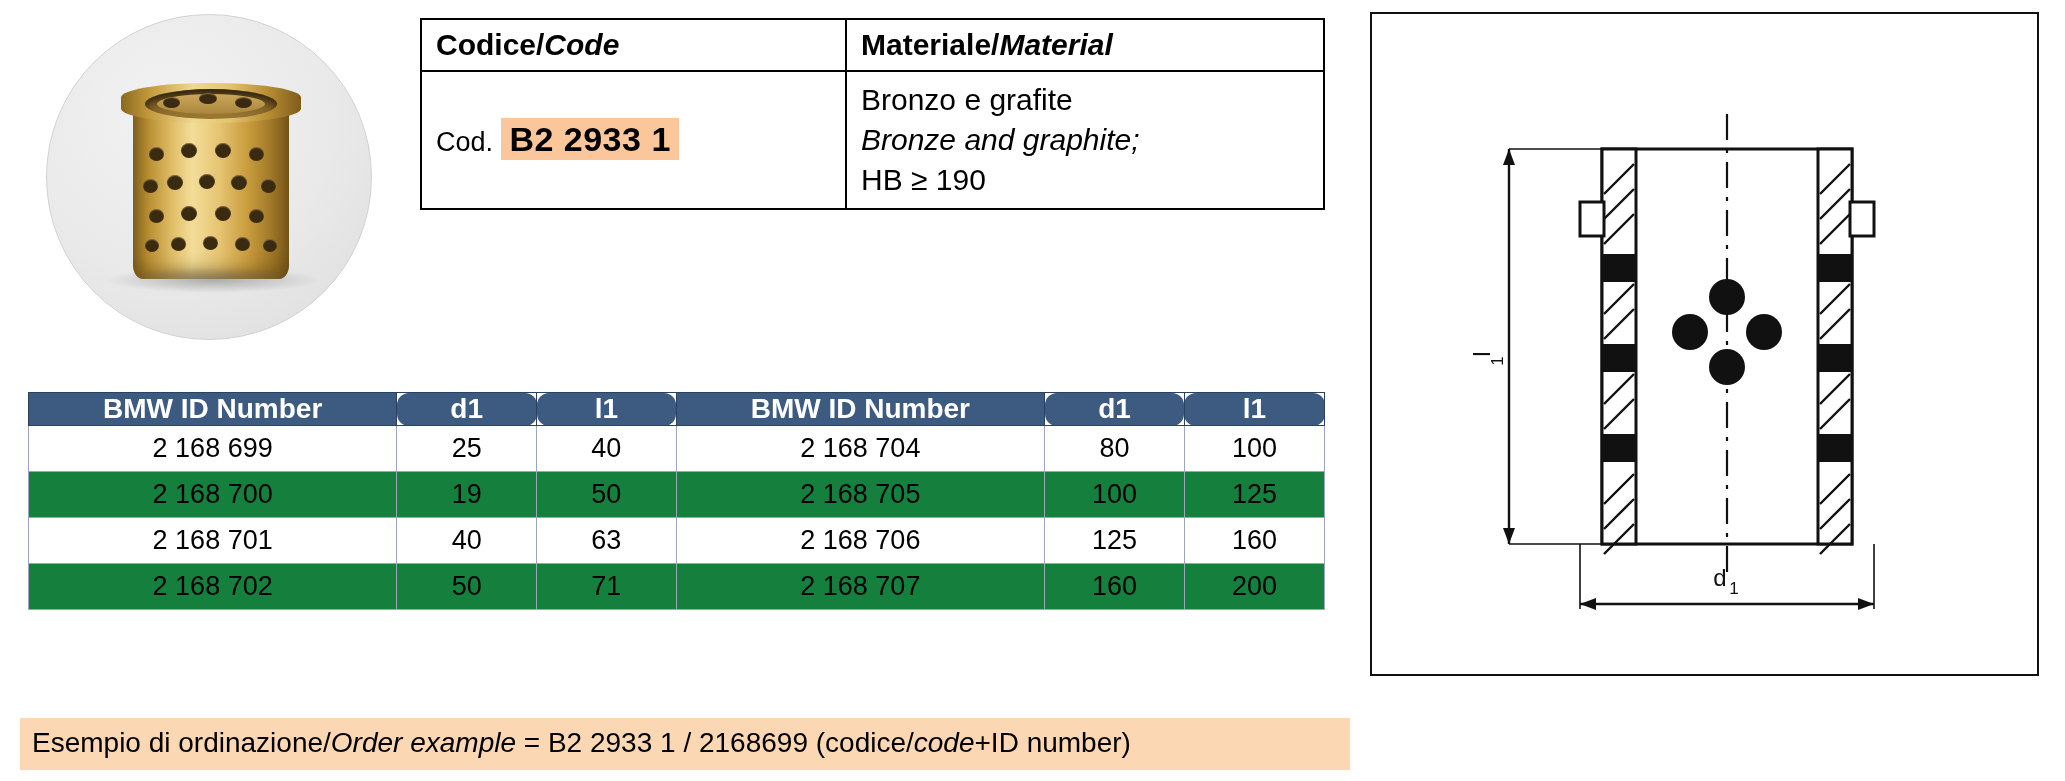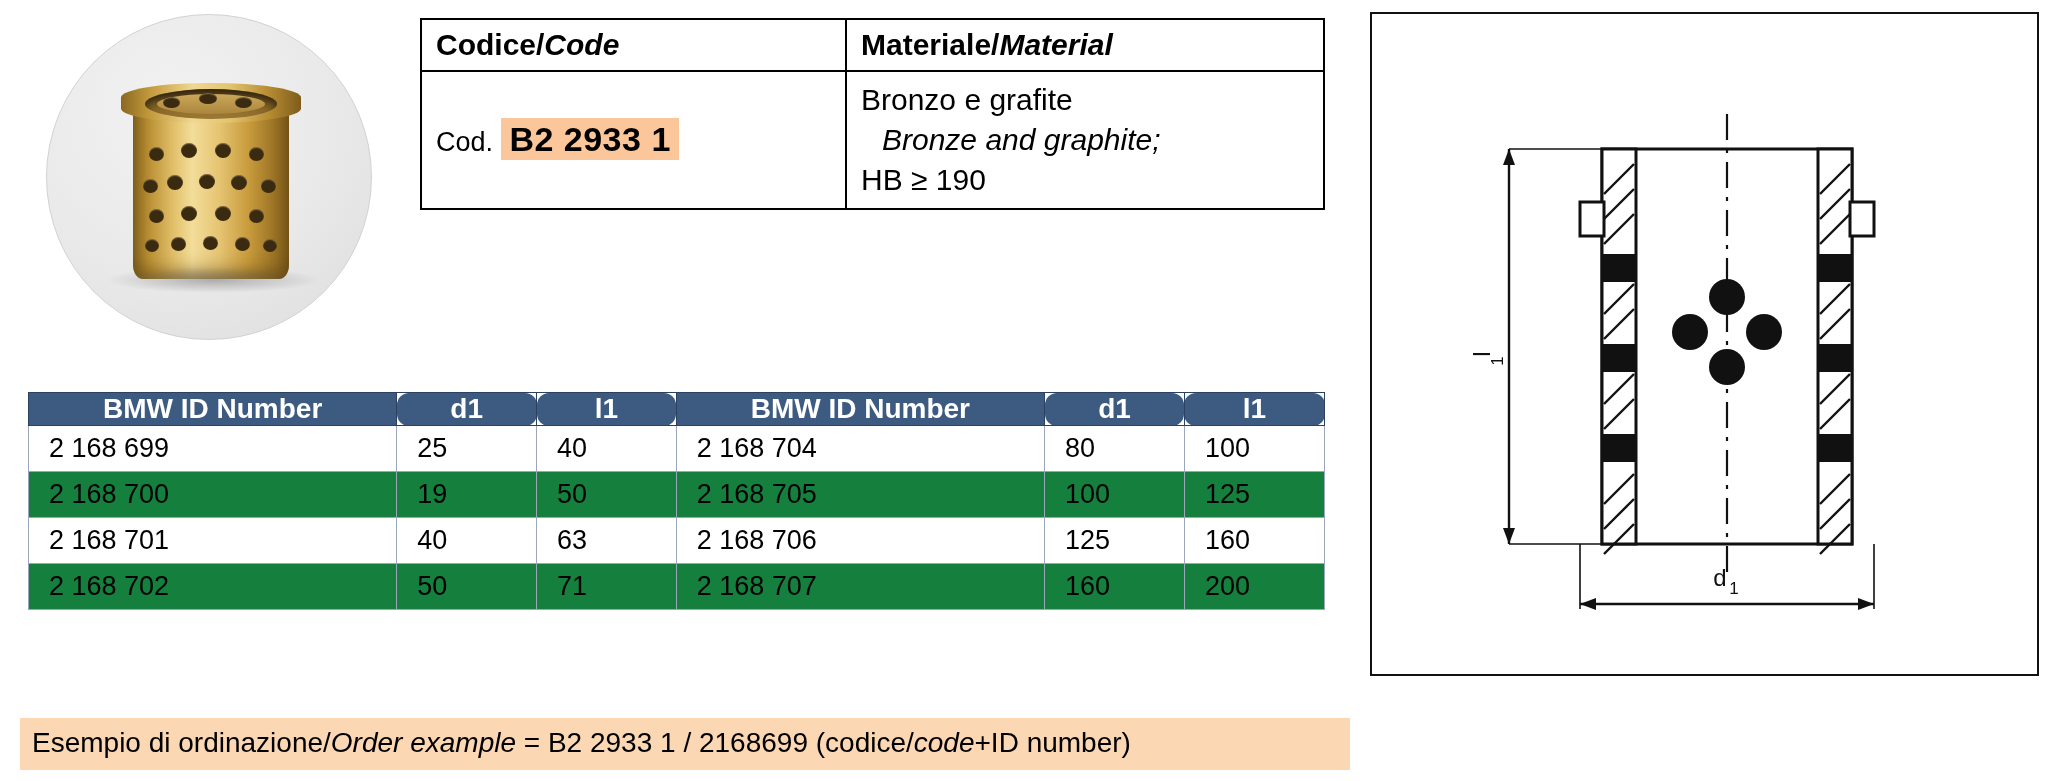--- a/index.html
+++ b/index.html
@@ -113,21 +113,21 @@
   }
   .cod-label { font-size: 27px; }
   .code-hl {
     background: #fbc79a;
     font-weight: bold;
     font-size: 34px;
     padding: 2px 8px;
     letter-spacing: .5px;
   }
   .mat-line { line-height: 1.33; }
-  .mat-ital { font-style: italic; margin-left: 21px; }
+  .mat-ital { font-style: italic; }
 
   
   .drawing {
     position: absolute;
     left: 1370px; top: 12px;
     width: 665px; height: 660px;
     border: 2px solid #111;
     background: #fff;
   }
   .draw-inner { position: absolute; inset: 0; }
@@ -143,20 +143,21 @@
   .data-table th {
     background: #3d5a80;
     color: #fff;
     font-weight: bold;
     border: 1px solid #2b4160;
     padding: 0 6px;
     font-size: 28px;
   }
   .data-table td {
     border: 1px solid #9aa7bb;
+    text-align: center;
     padding: 7px 20px;
     background: #fff;
   }
   .data-table tr.alt td { background: #15803d; }
   .col-id { width: 360px; }
   .col-n  { width: 128px; border-radius: 12px; }
 
   
   .note {
     position: absolute;

